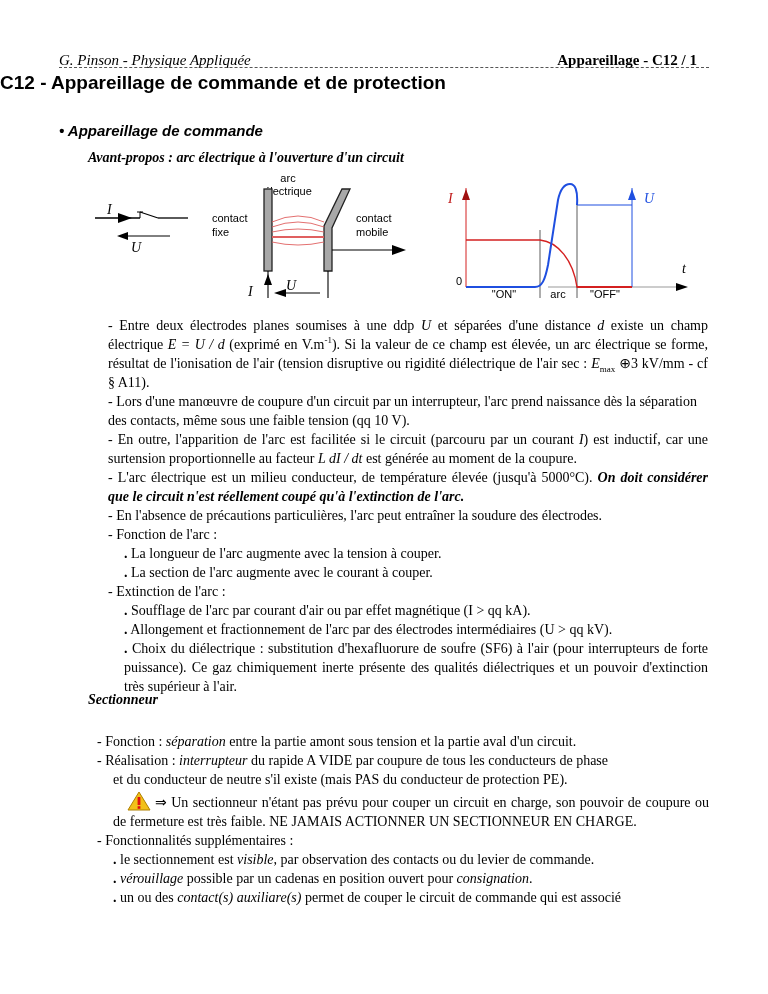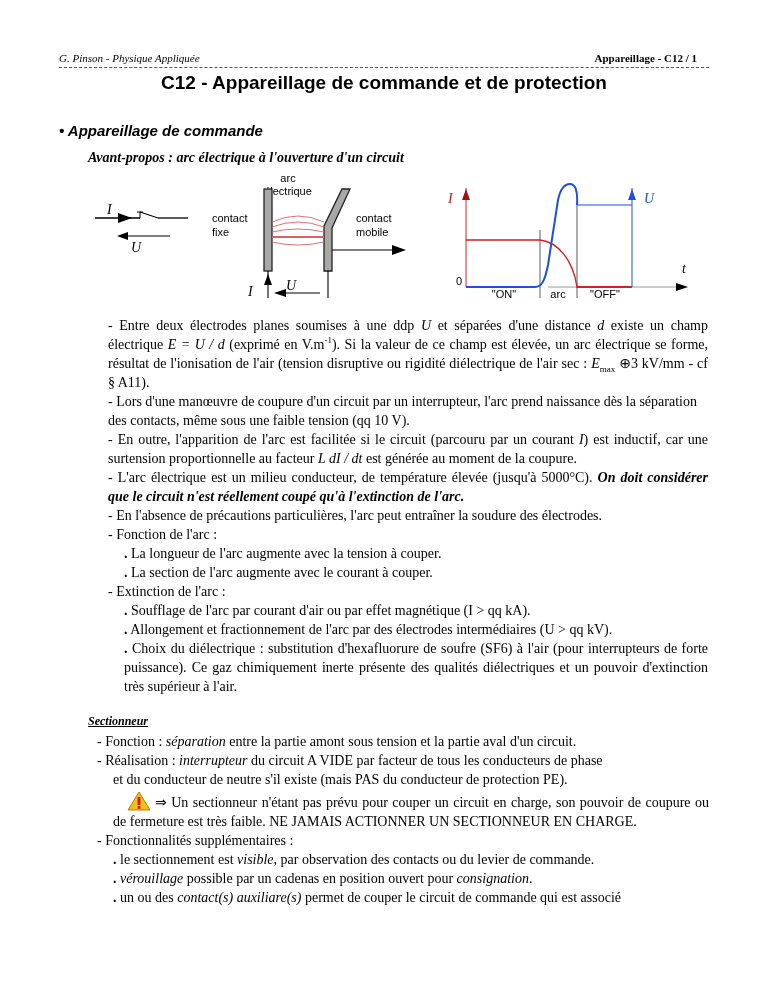--- a/index.html
+++ b/index.html
@@ -1,34 +1,34 @@
 <!DOCTYPE html>
 <html><head>
 <meta charset="utf-8">
 <style>
   html, body { margin: 0; padding: 0; background: #ffffff; }
   body { width: 768px; height: 994px; position: relative; overflow: hidden; font-family: "Liberation Serif", serif; color: #000; }
-  .hdr { position: absolute; top: 52px; left: 59px; width: 650px; height: 16px; font-size: 11px; }
+  .hdr { position: absolute; top: 52px; left: 59px; width: 650px; height: 16px; font-size: 15px; }
   .hdr-left { position: absolute; left: 0; top: 0; font-style: italic; }
   .hdr-right { position: absolute; right: 12px; top: 0; font-weight: bold; }
   .hdr-rule { position: absolute; top: 67px; left: 59px; width: 650px; border-top: 1px dashed #555; height: 0; }
-  .title { position: absolute; top: 72px; left: 0; width: 768px; text-align: center; font-family: "Liberation Sans", sans-serif; font-weight: bold; font-size: 19px; }
+  .title { position: absolute; top: 72px; left: 0; width: 768px; font-family: "Liberation Sans", sans-serif; font-weight: bold; font-size: 19px; }
   .section { position: absolute; top: 122px; left: 59px; font-family: "Liberation Sans", sans-serif; font-weight: bold; font-style: italic; font-size: 15px; }
   .subhead { position: absolute; top: 150px; left: 88px; font-weight: bold; font-style: italic; font-size: 14px; }
   .diagram { position: absolute; top: 170px; left: 80px; width: 620px; height: 140px; }
   .diagram svg text.sans { font-family: "Liberation Sans", sans-serif; font-size: 11px; }
   .diagram svg text.it { font-family: "Liberation Serif", serif; font-style: italic; font-size: 14px; }
   .body { position: absolute; top: 316px; left: 108px; width: 600px; font-size: 14px; line-height: 19px; }
   .body p { margin: 0; }
   .just { text-align: justify; }
   .ind { padding-left: 16px; }
   .bullet { font-weight: bold; }
   sup { font-size: 9px; line-height: 0; }
   sub { font-size: 9px; line-height: 0; }
-  .sect2 { position: absolute; top: 714px; left: 88px; font-weight: bold; font-style: italic; font-size: 12px; text-decoration: underline; }
+  .sect2 { position: absolute; top: 692px; left: 88px; font-weight: bold; font-style: italic; font-size: 14px; }
   .body2 { position: absolute; top: 732px; left: 97px; width: 612px; font-size: 14px; line-height: 19px; }
   .body2 p { margin: 0; }
   .warn { display: inline-block; vertical-align: -4px; width: 24px; height: 20px; margin-right: 4px; }
 </style>
 </head>
 <body>
 
 <div class="hdr">
   <span class="hdr-left">G. Pinson - Physique Appliquée</span>
   <span class="hdr-right">Appareillage - C12 / 1</span>
@@ -132,21 +132,21 @@
   <p>- Extinction de l'arc :</p>
   <p class="ind"><span class="bullet">.</span> <span>Soufflage de l'arc par courant d'air ou par effet magnétique (I &gt; qq kA).</span></p>
   <p class="ind"><span class="bullet">.</span> <span>Allongement et fractionnement de l'arc par des électrodes intermédiaires (U &gt; qq kV).</span></p>
   <p class="ind just"><span class="bullet">.</span> <span>Choix du diélectrique : substitution d'hexafluorure de soufre (SF6) à l'air (pour interrupteurs de forte puissance). Ce gaz chimiquement inerte présente des qualités diélectriques et un pouvoir d'extinction très supérieur à l'air.</span></p>
 </div>
 
 <div class="sect2">Sectionneur</div>
 
 <div class="body2">
   <p><span>- Fonction : </span><i>séparation</i><span> entre la partie amont sous tension et la partie aval d'un circuit.</span></p>
-  <p><span>- Réalisation : </span><i>interrupteur</i><span> du circuit A VIDE par facteur de tous les conducteurs de phase</span></p>
+  <p><span>- Réalisation : </span><i>interrupteur</i><span> du rapide A VIDE par coupure de tous les conducteurs de phase</span></p>
   <p style="padding-left:16px">et du conducteur de neutre s'il existe (mais PAS du conducteur de protection PE).</p>
   <p class="just" style="padding-left:16px; margin-top:2px;"><span style="padding-left:14px"></span><svg class="warn" viewBox="0 0 24 20">
         <path d="M12,1 L23,19 L1,19 z" fill="#f2c018" stroke="#b08000" stroke-width="1"></path>
         <rect x="10.6" y="6" width="2.8" height="8" fill="#e01010"></rect>
         <rect x="10.6" y="15.2" width="2.8" height="2.6" fill="#e01010"></rect>
       </svg><span>⇒ Un sectionneur n'étant pas prévu pour couper un circuit en charge, son pouvoir de coupure ou de fermeture est très faible. NE JAMAIS ACTIONNER UN SECTIONNEUR EN CHARGE.</span></p>
   <p>- Fonctionnalités supplémentaires :</p>
   <p style="padding-left:16px"><span class="bullet">.</span> <span>le sectionnement est </span><i>visible</i><span>, par observation des contacts ou du levier de commande.</span></p>
   <p style="padding-left:16px"><span class="bullet">.</span> <i>vérouillage</i><span> possible par un cadenas en position ouvert pour </span><i>consignation</i><span>.</span></p>
   <p style="padding-left:16px"><span class="bullet">.</span> <span>un ou des </span><i>contact(s) auxiliare(s)</i><span> permet de couper le circuit de commande qui est associé</span></p>

